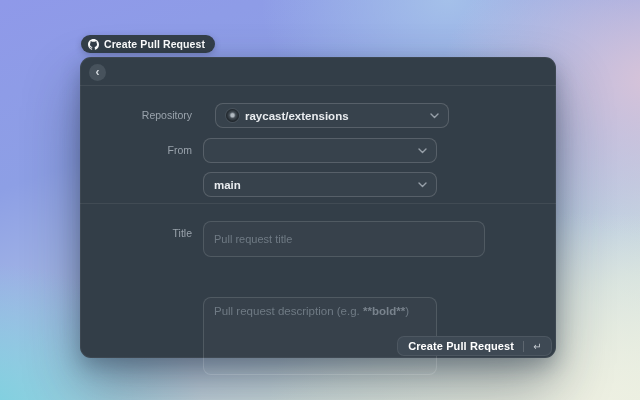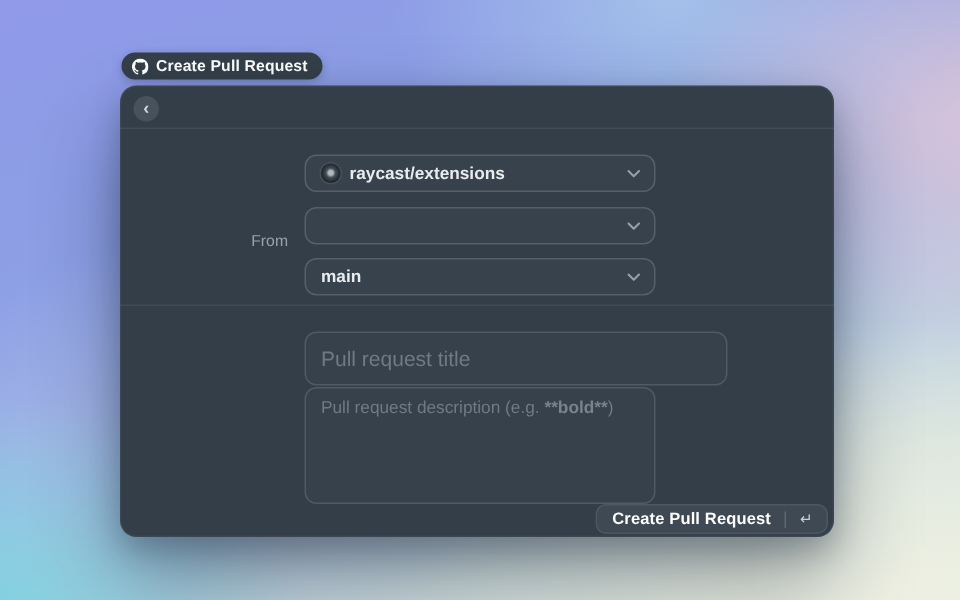--- a/index.html
+++ b/index.html
@@ -55,29 +55,29 @@
   .control .chev{position:absolute;right:9px;top:50%;transform:translateY(-50%);display:flex;}
   .avatar{
     width:13px;height:13px;border-radius:50%;flex:0 0 auto;
     background:radial-gradient(circle at 50% 48%, #b2bac1 0%, #b2bac1 16%, #444d55 34%, #232a30 62%, #141a1f 100%);
     box-shadow:0 0 0 1px rgba(255,255,255,.08);
   }
   .text-input{
     position:absolute;left:123px;width:282px;height:24px;box-sizing:border-box;
     background:rgba(255,255,255,.02);
     border:1px solid rgba(255,255,255,.13);border-radius:8px;
-    padding:17px 10px;color:#e9ecef;font-size:14px;outline:none;
+    padding:17px 10px;color:#e9ecef;font-size:11px;outline:none;
     font-family:"Liberation Sans", sans-serif;
   }
   .text-input::placeholder{color:#6f7a84;opacity:1;}
   .textarea{
     position:absolute;left:123px;width:234px;height:78px;box-sizing:border-box;
     background:rgba(255,255,255,.02);
     border:1px solid rgba(255,255,255,.13);border-radius:8px;
-    padding:6px 10px;color:#6f7a84;font-size:11.5px;line-height:1.35;
+    padding:6px 10px;color:#6f7a84;font-size:11.5px;line-height:1.35;margin-top:39px;
   }
   .textarea b{font-weight:700;color:#79838d;}
   .action-chip{
     position:absolute;right:4px;bottom:2px;height:20px;
     display:flex;align-items:center;
     background:#3e4954;border:1px solid rgba(255,255,255,.08);border-radius:7px;
     box-sizing:border-box;padding-left:10px;
     color:#fff;font-size:11px;font-weight:700;letter-spacing:.1px;
   }
   .action-chip .sep{width:1px;height:11px;background:rgba(255,255,255,.16);margin-left:9px;}
@@ -98,50 +98,52 @@
 </div>
 
 <div class="window">
 
   <div class="back-btn">
     <span>‹</span>
   </div>
 
   <div class="divider hdr"></div>
 
-  <div class="control" style="top:46px;">
+  <div class="row-label" style="top:46px;line-height:25px;">Repository</div>
+  <div class="control" style="top:46px;margin-left:12px;">
     <span class="avatar"></span>
     <span>raycast/extensions</span>
     <span class="chev">
       <svg width="9" height="6" viewBox="0 0 9 6" fill="none">
           <path d="M1 1l3.5 3.5L8 1" stroke="#97a0a9" stroke-width="1.4" stroke-linecap="round" stroke-linejoin="round"></path>
         </svg>
     </span>
   </div>
 
-  <div class="row-label" style="top:92px;line-height:25px;">From</div>
+  <div class="row-label" style="top:81px;line-height:25px;">From</div>
   <div class="control" style="top:81px;">
     <span class="chev">
       <svg width="9" height="6" viewBox="0 0 9 6" fill="none">
           <path d="M1 1l3.5 3.5L8 1" stroke="#97a0a9" stroke-width="1.4" stroke-linecap="round" stroke-linejoin="round"></path>
         </svg>
     </span>
   </div>
 
   <div class="control" style="top:115px;">
     <span>main</span>
     <span class="chev">
       <svg width="9" height="6" viewBox="0 0 9 6" fill="none">
           <path d="M1 1l3.5 3.5L8 1" stroke="#97a0a9" stroke-width="1.4" stroke-linecap="round" stroke-linejoin="round"></path>
         </svg>
     </span>
   </div>
 
   <div class="divider mid"></div>
 
+  <div class="row-label" style="top:164px;line-height:24px;">Title</div>
   <input class="text-input" style="top: 164px;" type="text" placeholder="Pull request title">
 
   <div class="textarea" style="top:201px;"><span>Pull request description (e.g. </span><b>**bold**</b><span>)</span></div>
 
   <div class="action-chip">
     <span>Create Pull Request</span>
     <span class="sep"></span>
     <span class="key">↵</span>
   </div>
 

